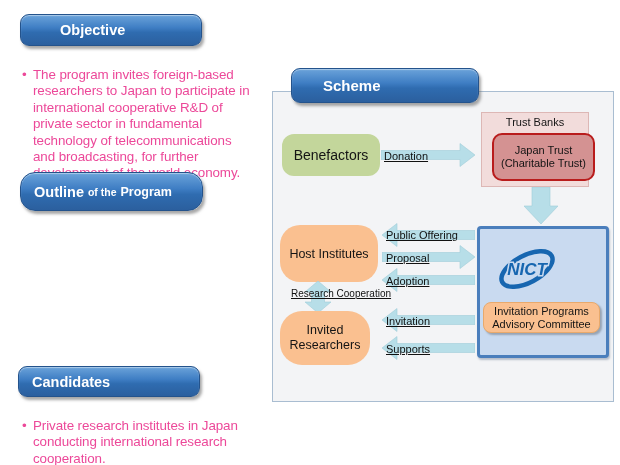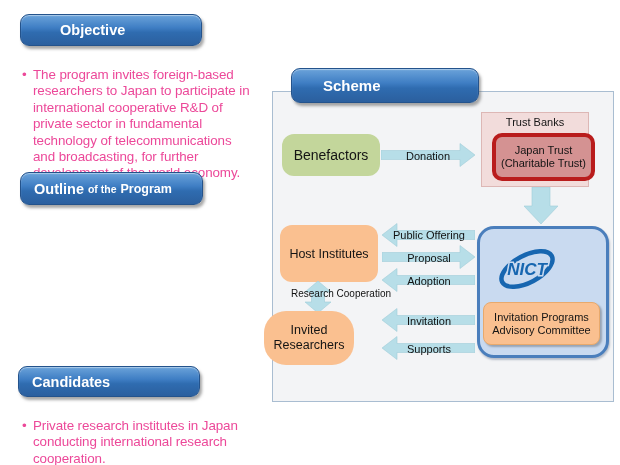--- a/index.html
+++ b/index.html
@@ -22,23 +22,23 @@
   ul.bullets{position:absolute;margin:16px;padding:0;list-style:none;font-size:13.4px;line-height:16.4px;letter-spacing:-.1px;color:#ec4899;}
   ul.bullets li{position:relative;padding-left:11px;white-space:pre-line;}
   ul.bullets li + li{margin-top:8px;}
   ul.bullets li::before{content:"\2022";position:absolute;left:0;top:0;}
   
   .panel{position:absolute;background:var(--panel-bg);border:1px solid var(--panel-border);box-sizing:border-box;}
   .node{position:absolute;display:flex;align-items:center;justify-content:center;text-align:center;
         white-space:pre-line;color:#141414;box-sizing:border-box;}
   .arrow{position:absolute;}
   .arrow polygon{fill:var(--arrow);stroke:#9fccd9;stroke-width:.6;}
-  .flow-label{position:absolute;text-align:center;font-size:11px;color:#111;line-height:12px;}
+  .flow-label{position:absolute;text-align:left;font-size:11px;color:#111;line-height:12px;text-decoration:underline;}
   .flow-label.small{font-size:10px;white-space:nowrap;}
-  .nict-box{position:absolute;background:var(--nict-fill);border:3px solid var(--nict-border);border-radius:17px;
+  .nict-box{position:absolute;background:var(--nict-fill);border:3px solid var(--nict-border);border-radius:4px;
             box-shadow:1px 2px 2px rgba(70,90,120,.35);box-sizing:border-box;}
   .committee{position:absolute;background:var(--orange-box);border:1px solid #e8a96c;border-radius:8px;
              box-shadow:2px 2px 2px rgba(0,0,0,.25);display:flex;align-items:center;justify-content:center;
              text-align:center;white-space:pre-line;font-size:11px;line-height:13px;color:#141414;box-sizing:border-box;}
 </style>
 </head>
 <body>
 
 <div id="slide">
 
@@ -48,21 +48,21 @@
   <ul class="bullets" style="left:6px;top:51px;width:272px;">
     <li>The program invites foreign-based
 researchers to Japan to participate in
 international cooperative R&amp;D of
 private sector in fundamental
 technology of telecommunications
 and broadcasting, for further
 development of the world economy.</li>
   </ul>
 
-  <div class="hdr" style="left:20px;top:172px;width:183px;height:33px;">
+  <div class="hdr" style="left:20px;top:172px;width:183px;height:39px;border-radius:15px;">
     <span class="t-main">Outline</span>
     <span class="t-small">of the</span>
     <span class="t-tail">Program</span>
   </div>
   <ul class="bullets" style="left:6px;top:211px;width:272px;">
   </ul>
 
   <div class="hdr" style="left:18px;top:366px;width:182px;height:31px;">
     <span class="t-main">Candidates</span>
   </div>
@@ -80,29 +80,29 @@
 
   <div class="node" style="left:282px;top:134px;width:98px;height:42px;border-radius:12px;background:var(--green-box);font-size:14px;">Benefactors</div>
 
   <svg class="arrow" style="left:381px;top:143px;" width="94" height="24" viewBox="0 0 94 24">
     <polygon points="0,7.5 79,7.5 79,0.5 94,12 79,23.5 79,16.5 0,16.5"></polygon>
   </svg>
   <div class="flow-label" style="left:384px;top:150px;width:88px;">Donation</div>
 
   <div style="position:absolute;left:481px;top:112px;width:108px;height:75px;border-radius:0;background:var(--pink-outer);border:1px solid #ddb7b5;box-sizing:border-box;">
     <div style="text-align:center;font-size:11px;padding-top:3px;color:#141414;">Trust Banks</div>
-    <div class="node" style="left:10px;top:20px;width:103px;height:48px;border-radius:10px;background:var(--pink-inner);border:4px solid #b91c1c;font-size:11px;line-height:13px;">Japan Trust
+    <div class="node" style="left:10px;top:20px;width:103px;height:48px;border-radius:10px;background:var(--pink-inner);border:2px solid #b91c1c;font-size:11px;line-height:13px;">Japan Trust
 (Charitable Trust)</div>
   </div>
 
   <svg class="arrow" style="left:524px;top:187px;" width="34" height="37" viewBox="0 0 34 37">
     <polygon points="8,0 26,0 26,19 34,19 17,37 0,19 8,19"></polygon>
   </svg>
 
-  <div class="node" style="left:280px;top:225px;width:98px;height:57px;border-radius:12px;background:var(--orange-box);font-size:12.5px;">Host Institutes</div>
+  <div class="node" style="left:280px;top:225px;width:98px;height:57px;border-radius:20px;background:var(--orange-box);font-size:12.5px;">Host Institutes</div>
 
   <svg class="arrow" style="left:382px;top:223px;" width="93" height="24" viewBox="0 0 93 24">
     <polygon points="93,7.5 15,7.5 15,0.5 0,12 15,23.5 15,16.5 93,16.5"></polygon>
   </svg>
   <div class="flow-label" style="left:386px;top:229px;width:86px;">Public Offering</div>
 
   <svg class="arrow" style="left:382px;top:245px;" width="93" height="24" viewBox="0 0 93 24">
     <polygon points="0,7.5 78,7.5 78,0.5 93,12 78,23.5 78,16.5 0,16.5"></polygon>
   </svg>
   <div class="flow-label" style="left:386px;top:252px;width:86px;">Proposal</div>
@@ -110,37 +110,37 @@
   <svg class="arrow" style="left:382px;top:268px;" width="93" height="24" viewBox="0 0 93 24">
     <polygon points="93,7.5 15,7.5 15,0.5 0,12 15,23.5 15,16.5 93,16.5"></polygon>
   </svg>
   <div class="flow-label" style="left:386px;top:275px;width:86px;">Adoption</div>
 
   <svg class="arrow" style="left:305px;top:281px;" width="26" height="32" viewBox="0 0 26 32">
     <polygon points="13,0 26,11 19.5,11 19.5,21 26,21 13,32 0,21 6.5,21 6.5,11 0,11"></polygon>
   </svg>
   <div class="flow-label small" style="left:291px;top:288px;width:100px;z-index:3;">Research Cooperation</div>
 
-  <div class="node" style="left:264px;top:311px;width:90px;height:54px;border-radius:22px;background:var(--orange-box);font-size:12.5px;line-height:15px;">Invited
+  <div class="node" style="left:280px;top:311px;width:90px;height:54px;border-radius:22px;background:var(--orange-box);font-size:12.5px;line-height:15px;">Invited
 Researchers</div>
 
   <svg class="arrow" style="left:382px;top:308px;" width="93" height="24" viewBox="0 0 93 24">
     <polygon points="93,7.5 15,7.5 15,0.5 0,12 15,23.5 15,16.5 93,16.5"></polygon>
   </svg>
   <div class="flow-label" style="left:386px;top:315px;width:86px;">Invitation</div>
 
   <svg class="arrow" style="left:382px;top:336px;" width="93" height="24" viewBox="0 0 93 24">
     <polygon points="93,7.5 15,7.5 15,0.5 0,12 15,23.5 15,16.5 93,16.5"></polygon>
   </svg>
   <div class="flow-label" style="left:386px;top:343px;width:86px;">Supports</div>
 
   <div class="nict-box" style="left:477px;top:226px;width:132px;height:132px;">
     <svg style="position:absolute;left:16px;top:16px;" width="62" height="48" viewBox="0 0 62 48">
       <g transform="rotate(-28 31 24)">
         <ellipse cx="31" cy="24" rx="28" ry="13.5" fill="none" stroke="#1766b0" stroke-width="4.5"></ellipse>
       </g>
       <text x="31" y="30" font-size="17" font-style="italic" font-weight="bold" fill="#1766b0" stroke="#c9daf0" stroke-width="3" paint-order="stroke" text-anchor="middle" font-family="Liberation Sans, sans-serif">NICT</text>
     </svg>
-    <div class="committee" style="left:3px;top:73px;width:117px;height:43px;">Invitation Programs
+    <div class="committee" style="left:3px;top:73px;width:117px;height:31px;">Invitation Programs
 Advisory Committee</div>
   </div>
 
 </div>
 
 </body></html>

